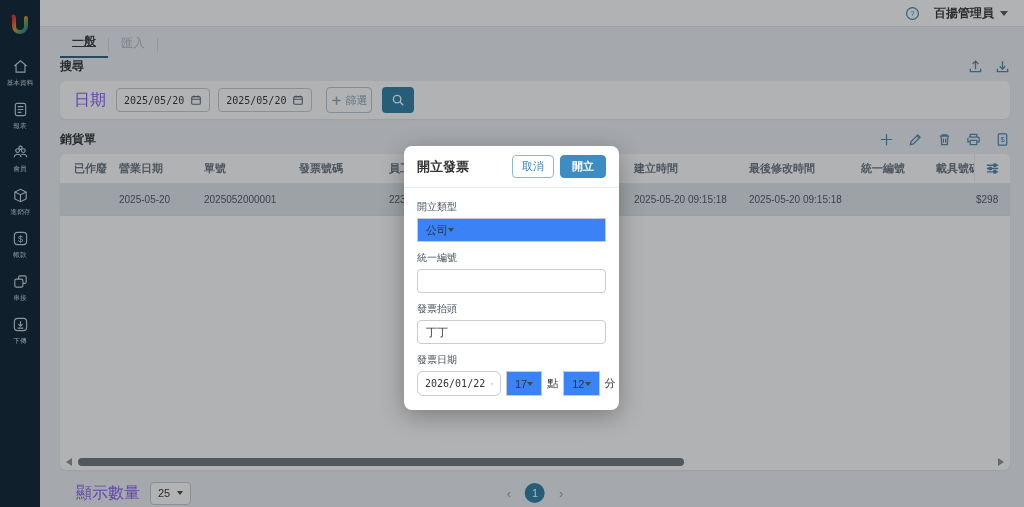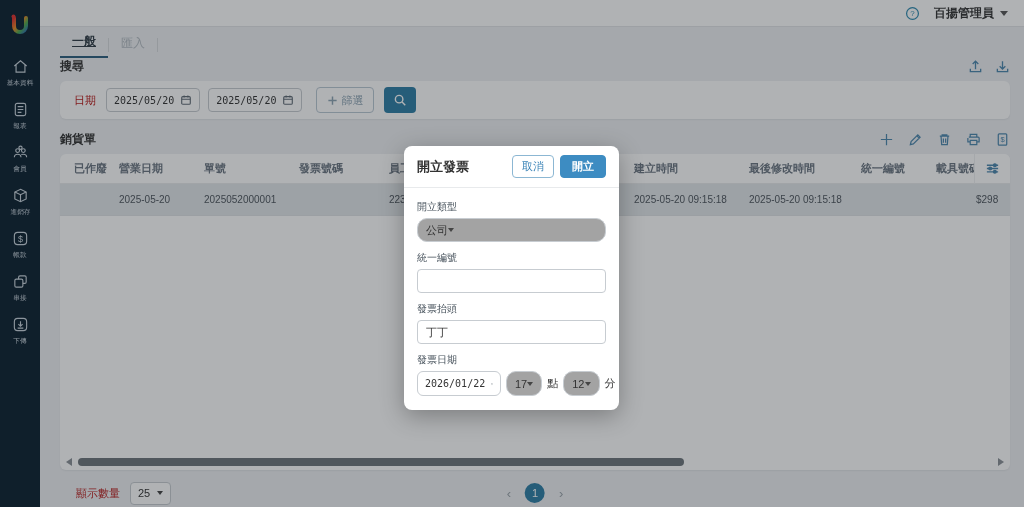--- a/index.html
+++ b/index.html
@@ -35,26 +35,26 @@
   .tab.inactive { color:#b3bac1;margin-top:40px; }
   .tab-divider { width:1px; height:14px; background:#d6dadd; margin-bottom:6px; }
 
   .section-title { font-size:12px; font-weight:bold; color:#333; }
   .search-title-row { display:flex; align-items:center; justify-content:space-between; }
   .io-icons { display:flex; gap:12px; }
   .io-icons svg { width:15px; height:15px; stroke:#4d87ae; fill:none; stroke-width:1.4; cursor:pointer; }
 
   .search-card { margin-top:6px; background:#fff; border-radius:6px; height:38px;
     box-shadow:0 1px 2px rgba(0,0,0,.06); display:flex; align-items:center; padding:0 14px; gap:8px; }
-  .field-label { font-size:11px; color:#b91c1c; margin-right:2px; }
+  .field-label { font-size:16px; color:#8b5cf6; margin-right:2px; }
   .datebox { height:24px; border:1px solid #c7ccd1; border-radius:4px; background:#fff;
     display:flex; align-items:center; gap:6px; padding:0 7px; cursor:text; }
   .datebox .dtext { font-family:"DejaVu Sans Mono", monospace; font-size:10px; color:#333; }
   .datebox svg { width:12px; height:12px; stroke:#5f6a74; fill:none; stroke-width:1.3; }
-  .filter-btn { height:26px; margin-left:6px; padding:0 10px; border:1px solid #b9c8d3; border-radius:4px;
+  .filter-btn { height:26px; margin-left:6px; padding:0 4px; border:1px solid #b9c8d3; border-radius:4px;
     background:#fff; color:#8da4b4; font-size:11px; display:flex; align-items:center; gap:3px; cursor:pointer; }
   .filter-btn svg { width:11px; height:11px; stroke:#8da4b4; stroke-width:1.6; }
   .search-btn { height:26px; width:32px; margin-left:2px; border:none; border-radius:4px;
     background:#2e7ea6; display:flex; align-items:center; justify-content:center; cursor:pointer; }
   .search-btn svg { width:14px; height:14px; stroke:#fff; fill:none; stroke-width:1.6; }
 
   .sales-title-row { display:flex; align-items:center; justify-content:space-between; margin-top:12px; }
   .tbl-toolbar { display:flex; gap:14px; align-items:center; }
   .tbl-toolbar svg { width:15px; height:15px; stroke:#4d87ae; fill:none; stroke-width:1.3; cursor:pointer; }
 
@@ -102,22 +102,22 @@
   .modal-head { display:flex; align-items:center; justify-content:space-between; padding:9px 13px;
     border-bottom:1px solid #e8eaec; }
   .modal-title { font-size:13px; font-weight:bold; color:#333; }
   .modal-actions { display:flex; gap:6px; }
   .btn-cancel { height:23px; padding:0 9px; background:#fff; border:1px solid #8cb7d3; border-radius:4px;
     color:#3d85b8; font-size:11px; cursor:pointer; font-family:inherit; }
   .btn-submit { height:23px; padding:0 11px; background:#3d8cc2; border:1px solid #3d8cc2; border-radius:4px;
     color:#fff; font-size:11px; font-weight:bold; cursor:pointer; font-family:inherit; }
   .modal-body { padding:3px 13px 14px 13px; }
   .m-label { font-size:10px; color:#45505a; margin:9px 0 4px 0; }
-  .m-select { height:24px; border:1px solid #c7ccd1; border-radius:10px; display:flex; align-items:center;
-    padding:0 8px; cursor:pointer; background:#a3a3a3; }
+  .m-select { height:24px; border:1px solid #c7ccd1; border-radius:0; display:flex; align-items:center;
+    padding:0 8px; cursor:pointer; background:#3b82f6; }
   .m-select .sval { font-size:11px; color:#333; }
   .m-input { width:100%; height:24px; border:1px solid #c7ccd1; border-radius:4px; padding:0 8px;
     font-size:11px; color:#333; font-family:inherit; outline:none; }
   .m-daterow { display:flex; align-items:center; gap:5px; }
   .m-datebox { width:84px; height:25px;border-radius:6px; }
   .m-timesel { width:52px; height:25px; }
   .m-unit { font-size:11px; color:#333; }
   .chev { width:0; height:0; border-left:3.5px solid transparent; border-right:3.5px solid transparent;
     border-top:4.5px solid #444; }
 </style>

